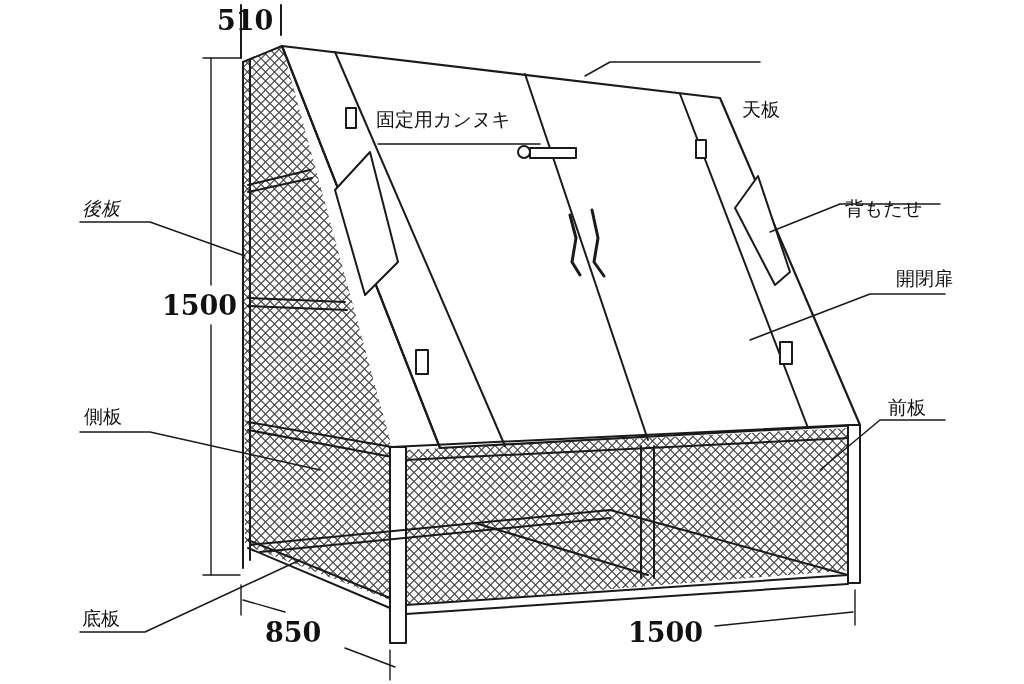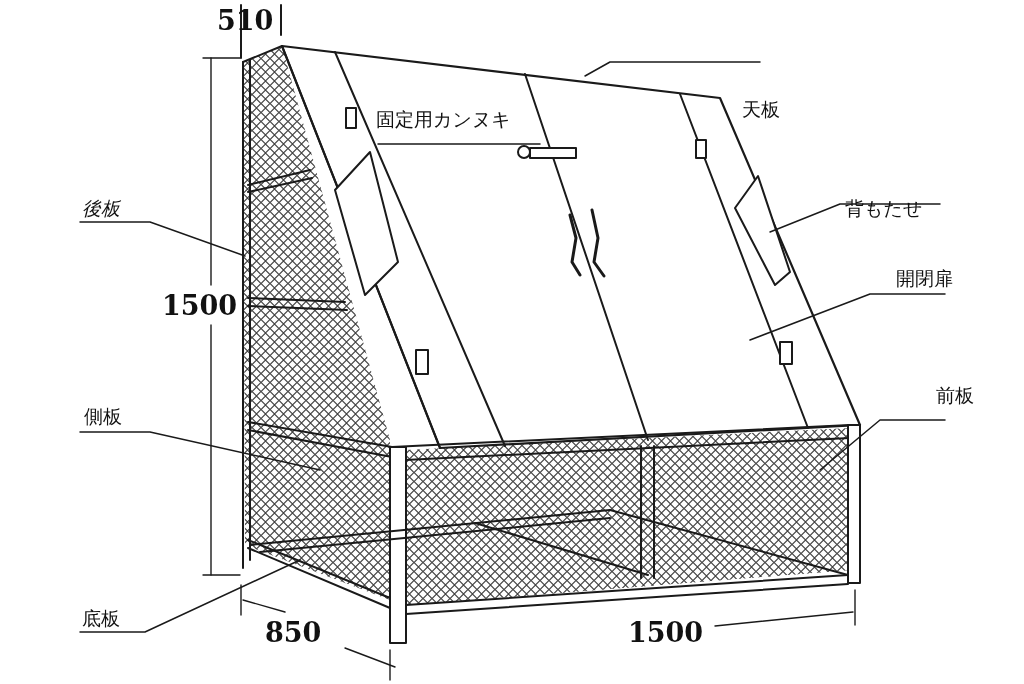--- a/index.html
+++ b/index.html
@@ -110,14 +110,14 @@
 <div class="dim" style="left:162px;top:290px;">1500</div>
 <div class="dim" style="left:265px;top:617px;">850</div>
 <div class="dim" style="left:628px;top:617px;">1500</div>
 
 <div class="lbl" style="left:742px;top:74px;margin-top:23px;">天板</div>
 <div class="lbl" style="left:376px;top:107px;">固定用カンヌキ</div>
 <div class="lbl" style="left:845px;top:174px;margin-top:22px;">背もたせ</div>
 <div class="lbl" style="left:896px;top:266px;">開閉扉</div>
 <div class="lbl" style="left:82px;top:196px;font-style:italic;">後板</div>
 <div class="lbl" style="left:84px;top:404px;">側板</div>
-<div class="lbl" style="left:888px;top:383px;margin-left:48px;">前板</div>
+<div class="lbl" style="left:888px;top:395px;">前板</div>
 <div class="lbl" style="left:82px;top:606px;font-family:Liberation Serif, serif;">底板</div>
 
 </body></html>

